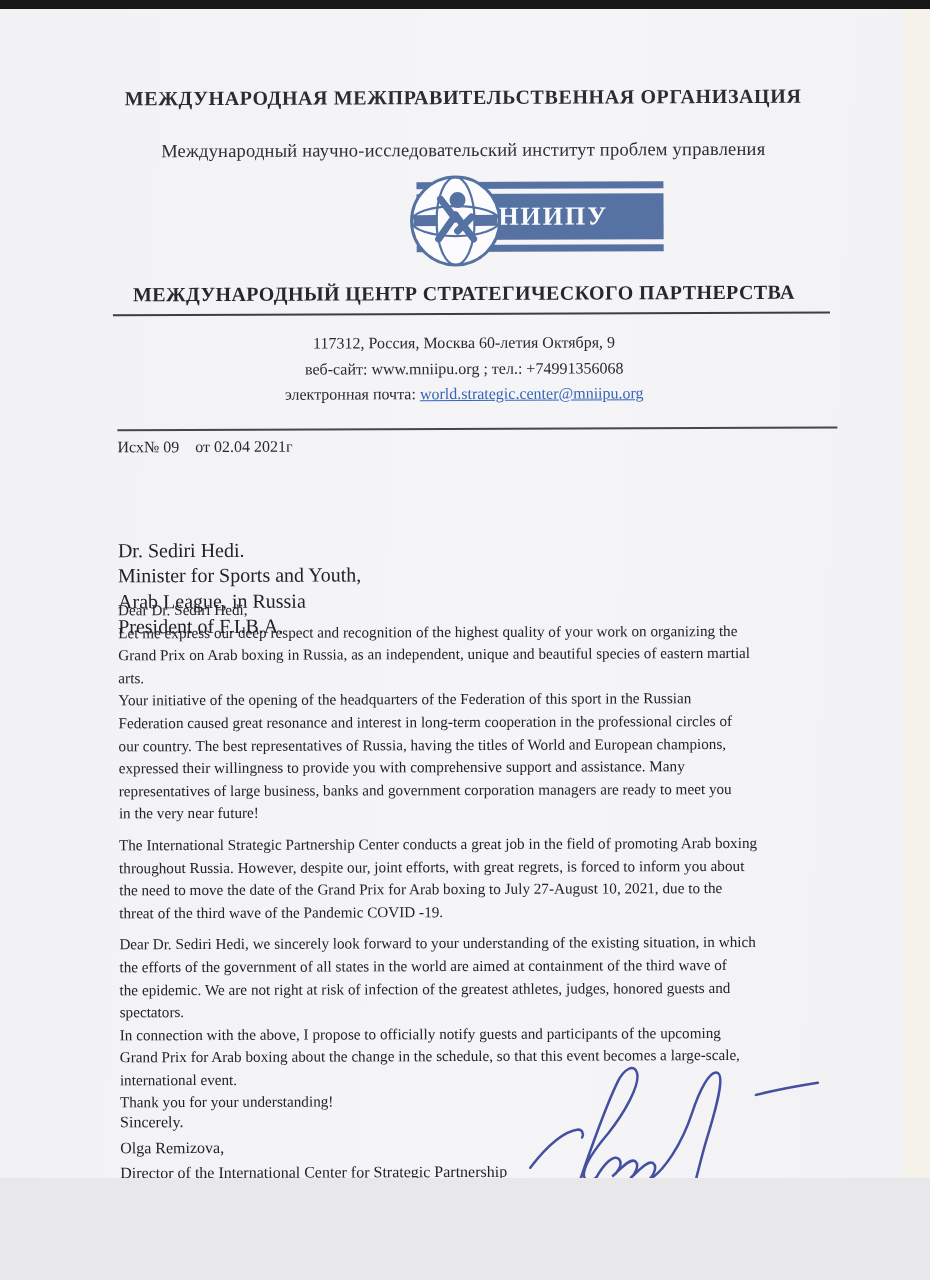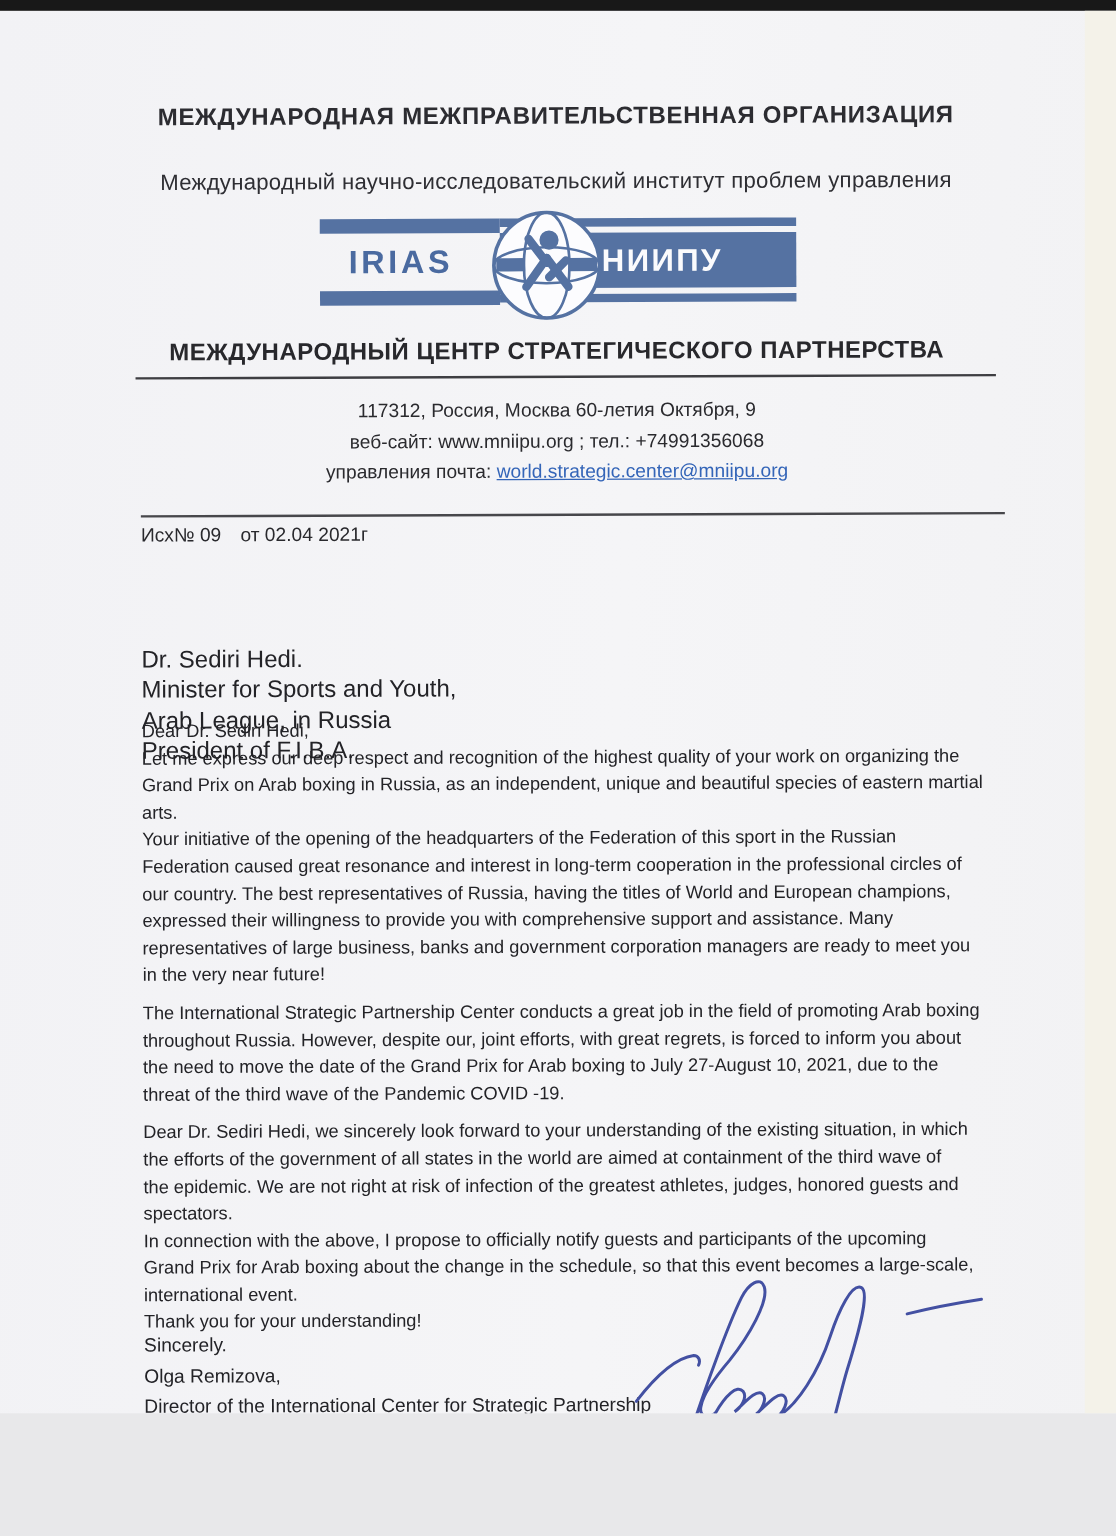--- a/index.html
+++ b/index.html
@@ -1,19 +1,19 @@
 <!DOCTYPE html>
 <html><head>
 <meta charset="utf-8">
 <style>
   html,body{margin:0;padding:0;background:#e8e8ea;}
   #scan{
     position:relative;width:930px;height:1178px;overflow:hidden;
     background:linear-gradient(93deg,#f2f2f5 0%,#f5f5f7 55%,#f2f2f4 100%);
-    font-family:Liberation Sans, sans-serif;color:#232327;
+    font-family:Liberation Serif, serif;color:#232327;
   }
   #page{position:absolute;inset:0;transform:rotate(-0.22deg);transform-origin:50% 50%;}
   .edge-top{position:absolute;top:0;left:0;width:930px;height:9px;background:#181818;}
   .edge-right{position:absolute;top:9px;right:0;width:26px;height:1271px;background:#f4f2e9;}
   .abs{position:absolute;}
   .center{left:0;width:930px;text-align:center;}
   .org-title{top:86px;font-size:20px;font-weight:700;letter-spacing:.6px;color:#2c2c31;}
   .inst-title{top:140px;font-size:18.5px;color:#2e2e33;letter-spacing:.2px;}
   .center-title{top:282px;font-size:20px;font-weight:700;letter-spacing:.4px;color:#28282c;}
   .rule{height:2px;background:#3e3e42;}
@@ -47,27 +47,20 @@
 <div id="scan">
   <div class="edge-top"></div>
   <div class="edge-right"></div>
 
   <div id="page">
 
     <div class="abs center org-title">МЕЖДУНАРОДНАЯ МЕЖПРАВИТЕЛЬСТВЕННАЯ ОРГАНИЗАЦИЯ</div>
     <div class="abs center inst-title">Международный научно-исследовательский институт проблем управления</div>
 
     <div class="abs logo">
-      <div class="logo-left">
-        <div class="bar"></div>
-        <div class="mid">
-          <span class="irias">IRIAS</span>
-        </div>
-        <div class="bar"></div>
-      </div>
       <div class="logo-right">
         <div class="stripe"></div>
         <div class="band">
           <span class="mniipu">МНИИПУ</span>
         </div>
         <div class="stripe"></div>
       </div>
       <svg class="globe" viewBox="0 0 96 96">
         <circle cx="48" cy="48" r="44" fill="#fcfcfe" stroke="#5572a2" stroke-width="3"></circle>
         <ellipse cx="48" cy="48" rx="44" ry="15" fill="none" stroke="#5572a2" stroke-width="2.2"></ellipse>
@@ -83,21 +76,21 @@
         </g>
       </svg>
     </div>
 
     <div class="abs center center-title">МЕЖДУНАРОДНЫЙ ЦЕНТР СТРАТЕГИЧЕСКОГО ПАРТНЕРСТВА</div>
     <div class="abs rule rule1"></div>
 
     <div class="abs center contact">
       <div>117312, Россия, Москва 60-летия Октября, 9</div>
       <div>веб-сайт: www.mniipu.org ; тел.: +74991356068</div>
-      <div><span>управления почта: </span><a href="#" style="color:#3465b8">world.strategic.center@mniipu.org</a></div>
+      <div><span>электронная почта: </span><a href="#" style="color:#3465b8">world.strategic.center@mniipu.org</a></div>
     </div>
 
     <div class="abs rule rule2"></div>
     <div class="abs ref">
       <span>Исх№ 09</span><span class="date">от  02.04   2021г</span>
     </div>
 
     <div class="abs recipient lines">Dr. Sediri Hedi.
 Minister for  Sports and Youth,
 Arab League, in Russia

